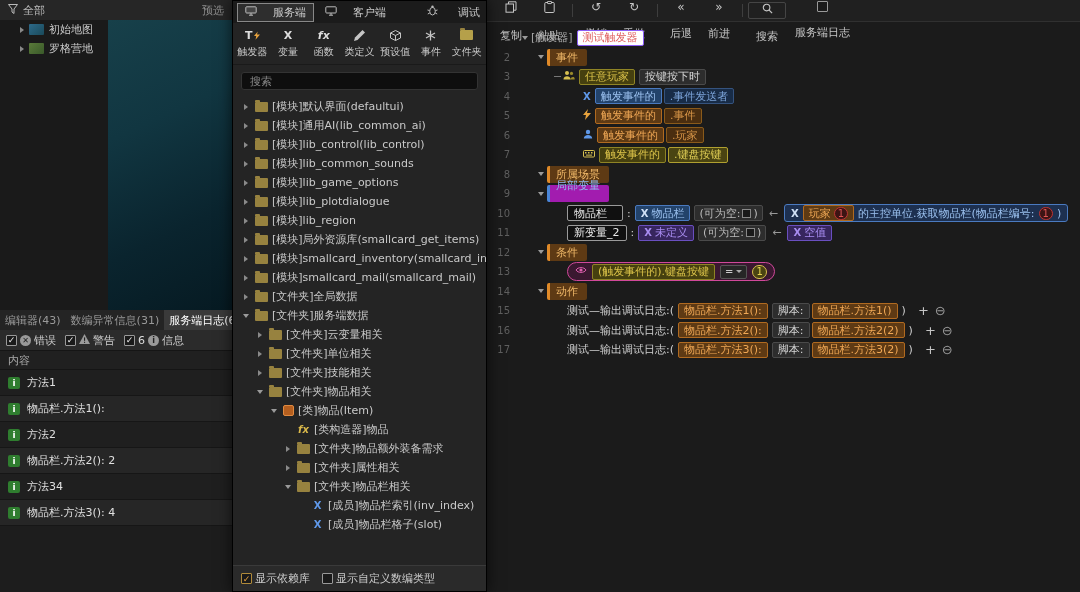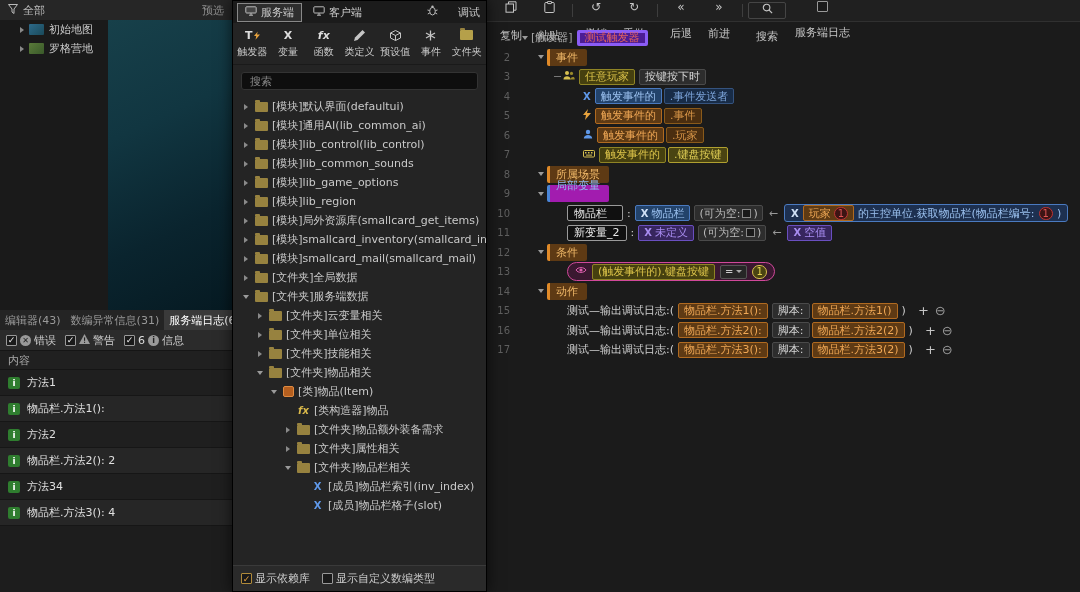--- a/index.html
+++ b/index.html
@@ -39,21 +39,21 @@
   .info-ic { width:12px; height:12px; background:#2f7d2f; border-radius:2px; color:#fff; font-size:9px; font-weight:bold; display:flex; align-items:center; justify-content:center; flex:none; }
   .ic-err { width:11px; height:11px; border-radius:50%; background:#9a9a9a; color:#222; font-size:8px; display:inline-flex; align-items:center; justify-content:center; }
   .ic-err::after { content:"✕"; }
   .ic-info-c { width:11px; height:11px; border-radius:50%; background:#9a9a9a; color:#222; font-size:8px; font-weight:bold; display:inline-flex; align-items:center; justify-content:center; }
   .ic-info-c::after { content:"i"; }
 
   
   .browser { position:absolute; left:232px; top:0; width:255px; height:592px; background:#242424; border:1px solid #000;
     box-shadow:0 0 14px rgba(0,0,0,.65); display:flex; flex-direction:column; z-index:5; }
   .b-header { height:22px; background:#1b1b1b; display:flex; align-items:center; padding:0 4px; gap:4px; position:relative; flex:none; }
-  .b-tab { display:flex; align-items:center; gap:4px; padding:1px 7px; color:#ccc; }
+  .b-tab { display:flex; align-items:center; gap:16px; padding:1px 7px; color:#ccc; }
   .b-tab.sel { border:1px solid #888; background:#2e2e2e; }
   .b-tab-debug { position:absolute; right:6px; display:flex; gap:20px; align-items:center; color:#ccc; }
   .b-toolbar { height:42px; display:flex; align-items:center; padding:2px; gap:1px; background:#242424; border-bottom:1px solid #1a1a1a; flex:none; }
   .tool-btn { width:38px; height:38px; display:flex; flex-direction:column; align-items:center; justify-content:center; gap:3px; color:#c9c9c9; font-size:10px; border-radius:2px; }
   .t-ic { height:13px; display:flex; align-items:center; justify-content:center; color:#ddd; font-size:11px; font-weight:bold; gap:1px; }
   .t-ic .fx { font-style:italic; color:#ddd; font-size:11px; }
   .b-search { margin:7px 8px 5px; height:18px; background:#0e0e0e; border:1px solid #333; border-radius:3px; color:#999;
     font-size:11px; padding:0 8px; width:calc(100% - 16px); font-family:inherit; flex:none; }
   .b-search::placeholder { color:#8a8a8a; }
   .b-tree { flex:1; overflow:hidden; padding-top:2px; }
@@ -78,21 +78,21 @@
   .cl { height:19.5px; display:flex; align-items:center; }
   .ln { width:32px; text-align:right; color:#5f5f5f; font-size:10px; padding-right:9px; flex:none; }
   .tog2 { width:12px; display:flex; justify-content:center; flex:none; }
   .dash { width:12px; display:flex; justify-content:center; flex:none; }
   .dash::after { content:""; width:7px; height:1px; background:#777; }
   .sp16 { width:16px; flex:none; } .sp32 { width:32px; flex:none; } .sp48 { width:48px; flex:none; } .sp64 { width:64px; flex:none; }
   .row-content { display:flex; align-items:center; gap:4px; white-space:nowrap; }
   .pair { display:inline-flex; gap:2px; align-items:center; }
   .t-gray { color:#cfcfcf; }
   .badge { display:inline-flex; align-items:center; height:16px; padding:0 5px; border-radius:2px; font-size:11px; gap:3px; white-space:nowrap; }
-  .bg-trigname { background:#4c1d95; border:3px solid #8b5cf6; color:#e06060; }
+  .bg-trigname { background:#ffffff; border:1px solid #8b5cf6; color:#e06060; }
   .sec-orange { background:#5e3a14; border-left:3px solid #e08a28; color:#f0b868; padding:0 9px 0 6px; height:17px; }
   .sec-blue { background:#a21caf; border-left:3px solid #4a86d8; color:#90b8ee; padding:0 9px 16px 6px; height:17px; }
   .bg-yellow { background:#46400f; border:1px solid #8f8425; color:#ddc44a; }
   .bg-yellowfill { background:#4a4412; border:1px solid #b0a030; color:#e0ce55; }
   .bg-dark { background:#2d2d2d; border:1px solid #4a4a4a; color:#d5d5d5; }
   .bg-blue { background:#23436b; border:1px solid #4a7ac0; color:#9cc2f0; }
   .bg-blue-dark { background:#182c47; border:1px solid #35537e; color:#7ba3d8; }
   .bg-orange { background:#5e3a14; border:1px solid #b06a20; color:#f0a855; }
   .bg-orange-dark { background:#4a2e10; border:1px solid #8a5a1a; color:#d89648; }
   .bg-purple { background:#37265e; border:1px solid #6a4fc0; color:#a88cf0; }
@@ -343,20 +343,27 @@
             <span class="tri-r"></span>
           </span>
           <span class="ic-folder"></span>
           <span>[模块]lib_game_options</span>
         </div>
       <div class="t-row d0">
           <span class="tog">
             <span class="tri-r"></span>
           </span>
           <span class="ic-folder"></span>
+          <span>[模块]lib_plotdialogue</span>
+        </div>
+      <div class="t-row d0">
+          <span class="tog">
+            <span class="tri-r"></span>
+          </span>
+          <span class="ic-folder"></span>
           <span>[模块]lib_region</span>
         </div>
       <div class="t-row d0">
           <span class="tog">
             <span class="tri-r"></span>
           </span>
           <span class="ic-folder"></span>
           <span>[模块]局外资源库(smallcard_get_items)</span>
         </div>
       <div class="t-row d0">

